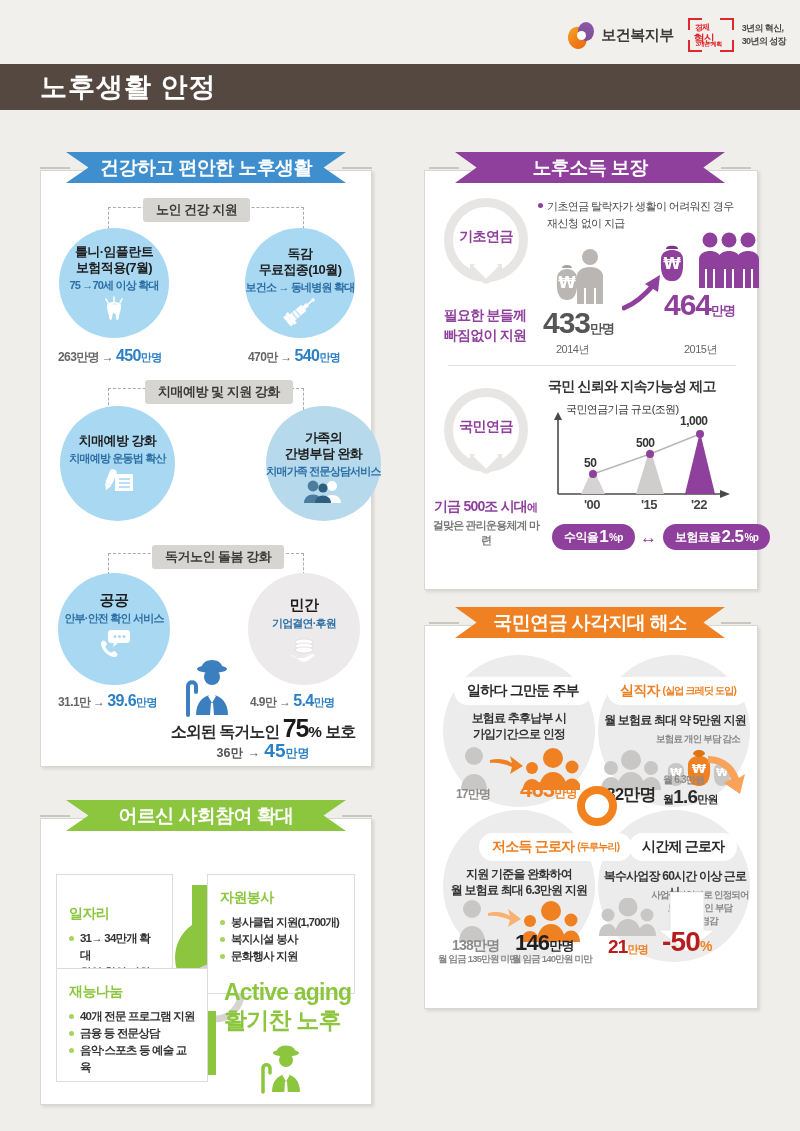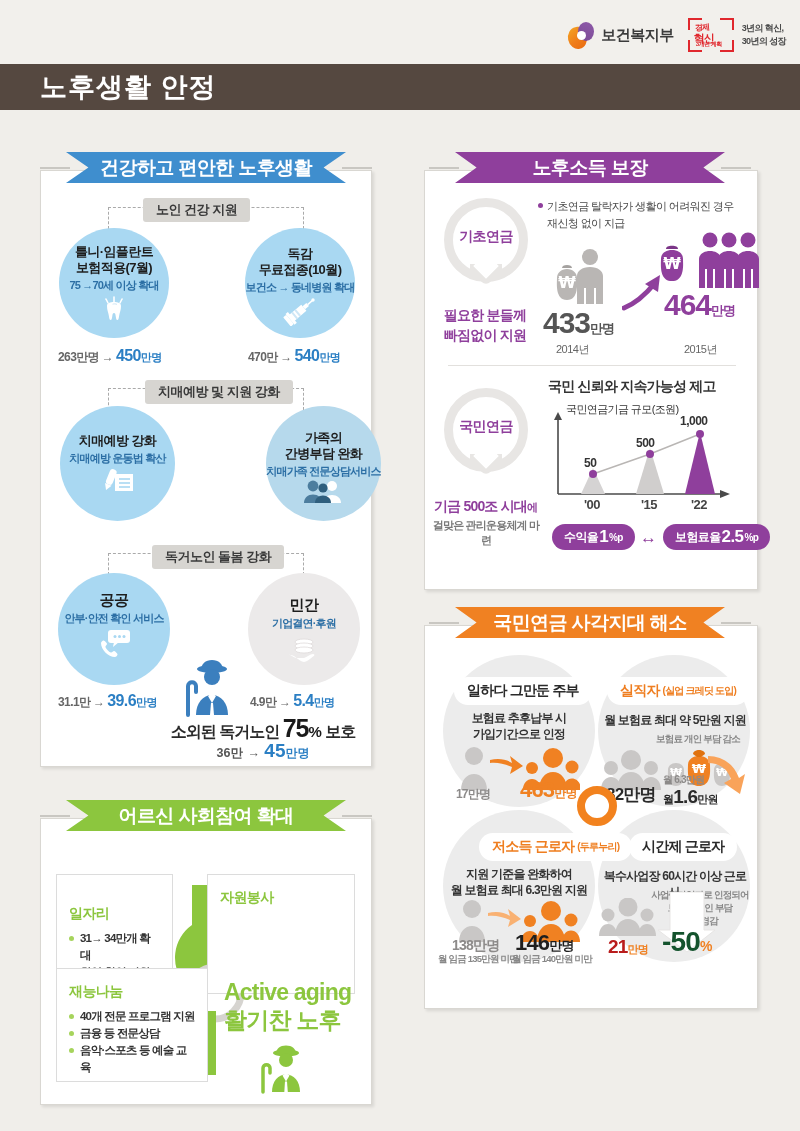--- a/index.html
+++ b/index.html
@@ -343,20 +343,25 @@
 <div class="box" style="left:56px;top:874px;width:117px;height:120px;padding:30px 12px;box-sizing:border-box;">
   <h3>일자리</h3>
   <ul>
     <li>31→ 34만개 확대</li>
     <li>취업·창업 지원</li>
     <li>취약노인 돌봄 참여</li>
   </ul>
 </div>
 <div class="box" style="left:207px;top:874px;width:148px;height:120px;padding:14px 12px;box-sizing:border-box;">
   <h3>자원봉사</h3>
+  <ul>
+    <li>봉사클럽 지원(1,700개)</li>
+    <li>복지시설 봉사</li>
+    <li>문화행사 지원</li>
+  </ul>
 </div>
 <div class="box" style="left:56px;top:968px;width:152px;height:114px;padding:14px 12px;box-sizing:border-box;">
   <h3>재능나눔</h3>
   <ul>
     <li>40개 전문 프로그램 지원</li>
     <li>금융 등 전문상담</li>
     <li>음악·스포츠 등 예술 교육</li>
   </ul>
 </div>
 
@@ -621,14 +626,14 @@
       <path d="M40 38c0-7.5 4-12 9-12s9 4.5 9 12z"></path>
   </g>
 </svg>
 <svg width="58" height="62" viewBox="0 0 58 62" style="position:absolute;left:658px;top:892px;">
   <path d="M12 0h34v38h11L29 60 0 38h12z" fill="#fff" stroke="#e7e5e4" stroke-width="1"></path>
 </svg>
 <div class="onum" style="left:608px;top:936px;">
   <span style="font-size:19px;color:#b91c1c;">21</span><span style="font-size:11px;color:#f08122;">만명</span>
 </div>
 <div class="onum" style="left:662px;top:926px;">
-  <span style="font-size:28px;color:#14532d;">-50</span><span style="font-size:14px;color:#f08122;">%</span>
+  <span style="font-size:28px;color:#b91c1c;">-50</span><span style="font-size:14px;color:#f08122;">%</span>
 </div>
 
 </body></html>

